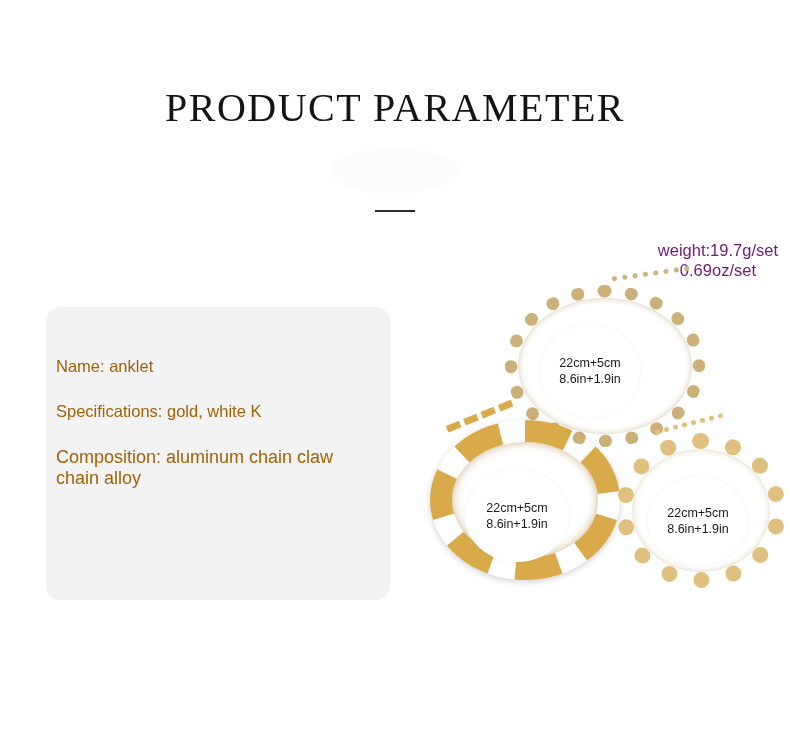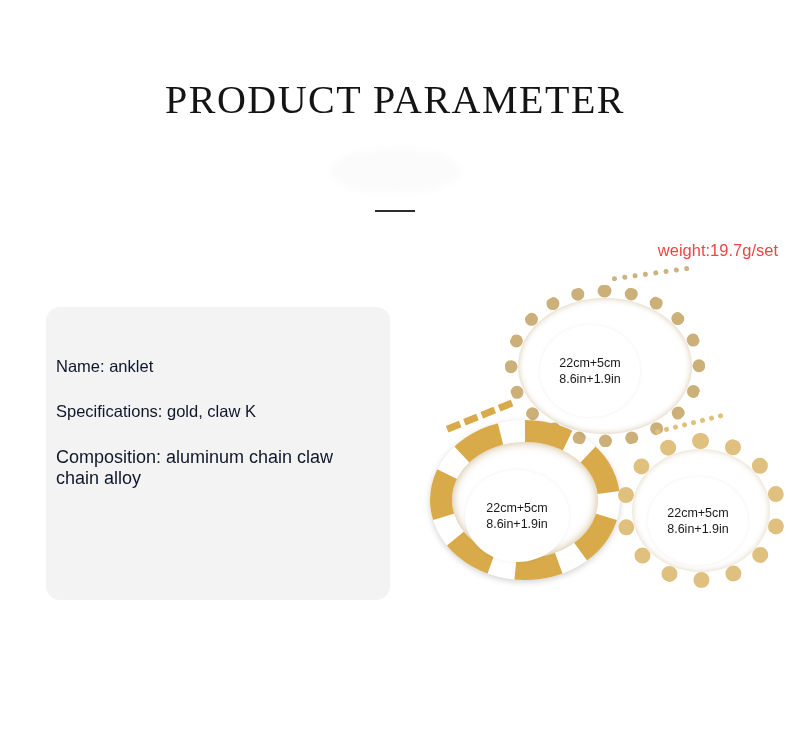--- a/index.html
+++ b/index.html
@@ -17,21 +17,21 @@
 
   .page {
     position: relative;
     width: 790px;
     height: 732px;
   }
 
   
   .title {
     position: absolute;
-    top: 76px;
+    top: 84px;
     left: 0;
     width: 790px;
     text-align: center;
     font-family: "Liberation Serif", serif;
     font-size: 40px;
     letter-spacing: 1.5px;
     color: #141414;
     font-weight: 400;
   }
 
@@ -43,21 +43,21 @@
     height: 2px;
     background: #2b2b2b;
   }
 
   
   .weight-note {
     position: absolute;
     top: 240px;
     right: 12px;
     text-align: center;
-    color: #ef4444;
+    color: #701a75;
     font-size: 16.5px;
     line-height: 20px;
     font-family: "Liberation Sans", sans-serif;
   }
 
   
   .info-card {
     position: absolute;
     left: 46px;
     top: 307px;
@@ -66,21 +66,21 @@
     background: #f3f3f3;
     border-radius: 14px;
   }
   .info-list {
     position: absolute;
     left: 10px;
     top: 50px;
     right: 14px;
   }
   .info-line {
-    color: #0f172a;
+    color: #a16207;
     margin-bottom: 26px;
   }
   .info-line.big {
     font-size: 16.5px;
   }
   .info-line.small {
     font-size: 18px;
   }
 
   
@@ -234,26 +234,27 @@
 
 <div class="page">
 
   <div class="title">PRODUCT PARAMETER</div>
   <div class="title-underline"></div>
 
   <div class="faint-blob"></div>
 
   <div class="weight-note">
     <div>weight:19.7g/set</div>
+    <div>0.69oz/set</div>
   </div>
 
   <div class="info-card">
     <div class="info-list">
       <div class="info-line big">Name: anklet</div>
-      <div class="info-line big">Specifications: gold, claw K</div>
+      <div class="info-line big">Specifications: gold, white K</div>
       <div class="info-line small">Composition: aluminum chain claw chain alloy</div>
     </div>
   </div>
 
   <div class="photo-area">
 
     <div class="chain-wrap anklet-a">
       <div class="chain-ring"></div>
       <div class="clasp-a"></div>
     </div>

